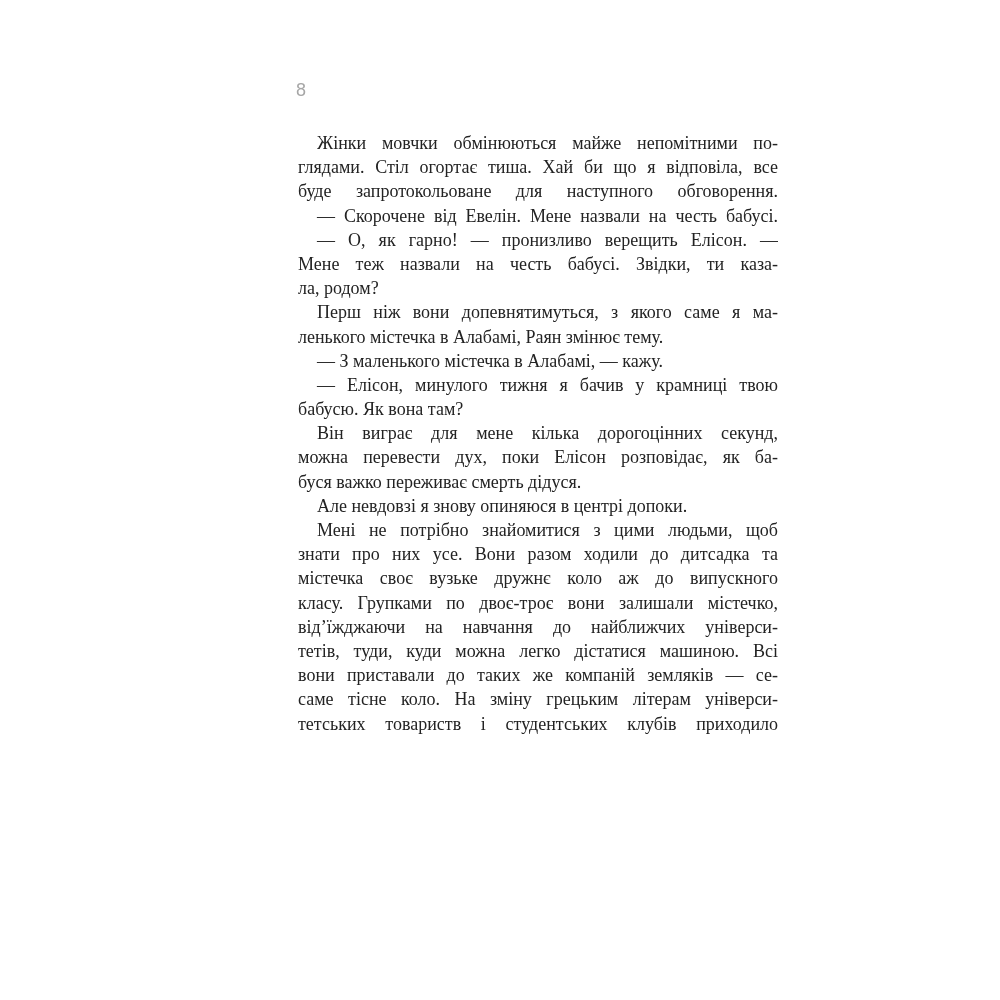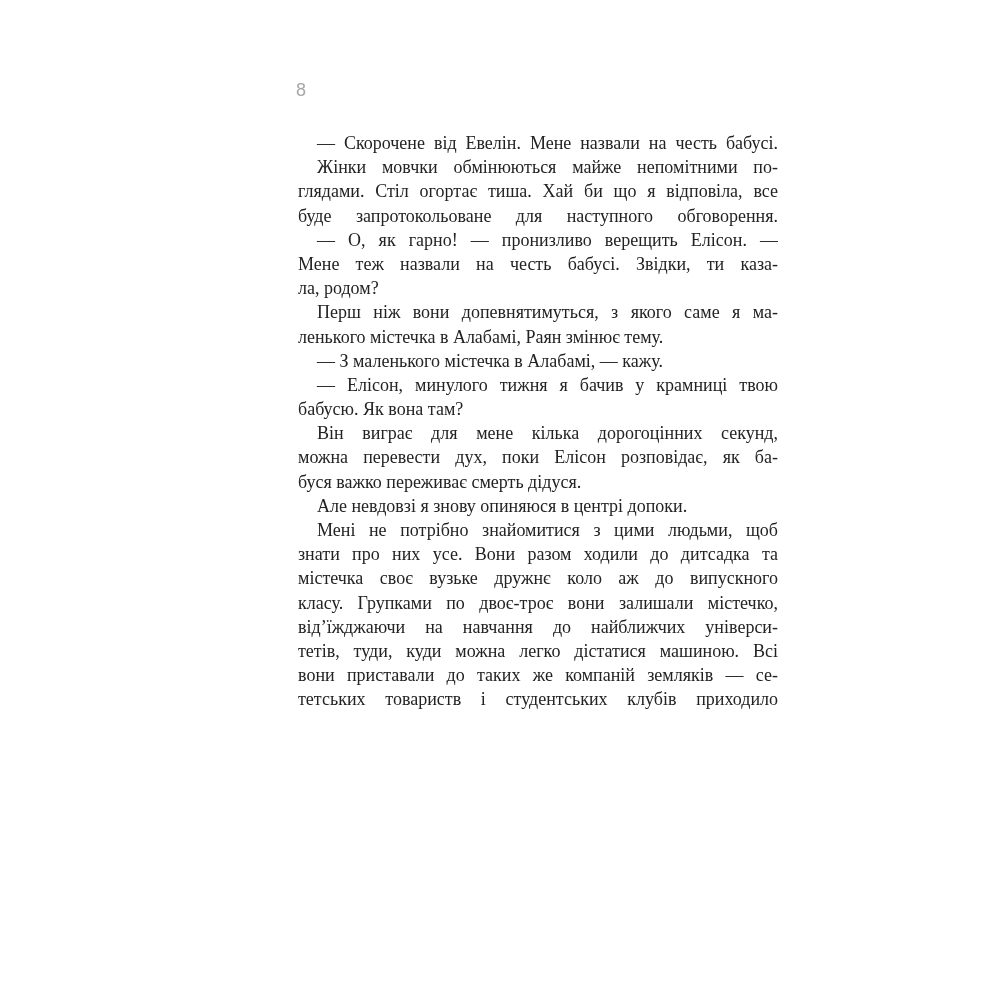--- a/index.html
+++ b/index.html
@@ -52,26 +52,26 @@
     text-indent: 19px;
   }
 </style>
 </head>
 <body>
 
 <div class="book-page">
   <div class="page-number">8</div>
   <div class="page-text">
       <div class="para">
-        <div class="line indent fill">— Скорочене від Евелін. Мене назвали на честь бабусі.</div>
-      </div>
-      <div class="para">
         <div class="line indent fill">Жінки мовчки обмінюються майже непомітними по-</div>
         <div class="line fill">глядами. Стіл огортає тиша. Хай би що я відповіла, все</div>
         <div class="line fill">буде запротокольоване для наступного обговорення.</div>
+      </div>
+      <div class="para">
+        <div class="line indent fill">— Скорочене від Евелін. Мене назвали на честь бабусі.</div>
       </div>
       <div class="para">
         <div class="line indent fill">— О, як гарно! — пронизливо верещить Елісон. —</div>
         <div class="line fill">Мене теж назвали на честь бабусі. Звідки, ти каза-</div>
         <div class="line">ла, родом?</div>
       </div>
       <div class="para">
         <div class="line indent fill">Перш ніж вони допевнятимуться, з якого саме я ма-</div>
         <div class="line">ленького містечка в Алабамі, Раян змінює тему.</div>
       </div>
@@ -91,16 +91,17 @@
         <div class="line indent">Але невдовзі я знову опиняюся в центрі допоки.</div>
       </div>
       <div class="para">
         <div class="line indent fill">Мені не потрібно знайомитися з цими людьми, щоб</div>
         <div class="line fill">знати про них усе. Вони разом ходили до дитсадка та</div>
         <div class="line fill">містечка своє вузьке дружнє коло аж до випускного</div>
         <div class="line fill">класу. Групками по двоє-троє вони залишали містечко,</div>
         <div class="line fill">від’їжджаючи на навчання до найближчих універси-</div>
         <div class="line fill">тетів, туди, куди можна легко дістатися машиною. Всі</div>
         <div class="line fill">вони приставали до таких же компаній земляків — се-</div>
+        <div class="line fill">саме тісне коло. На зміну грецьким літерам універси-</div>
         <div class="line fill">тетських товариств і студентських клубів приходило</div>
       </div>
     </div>
 </div>
 
 </body></html>

